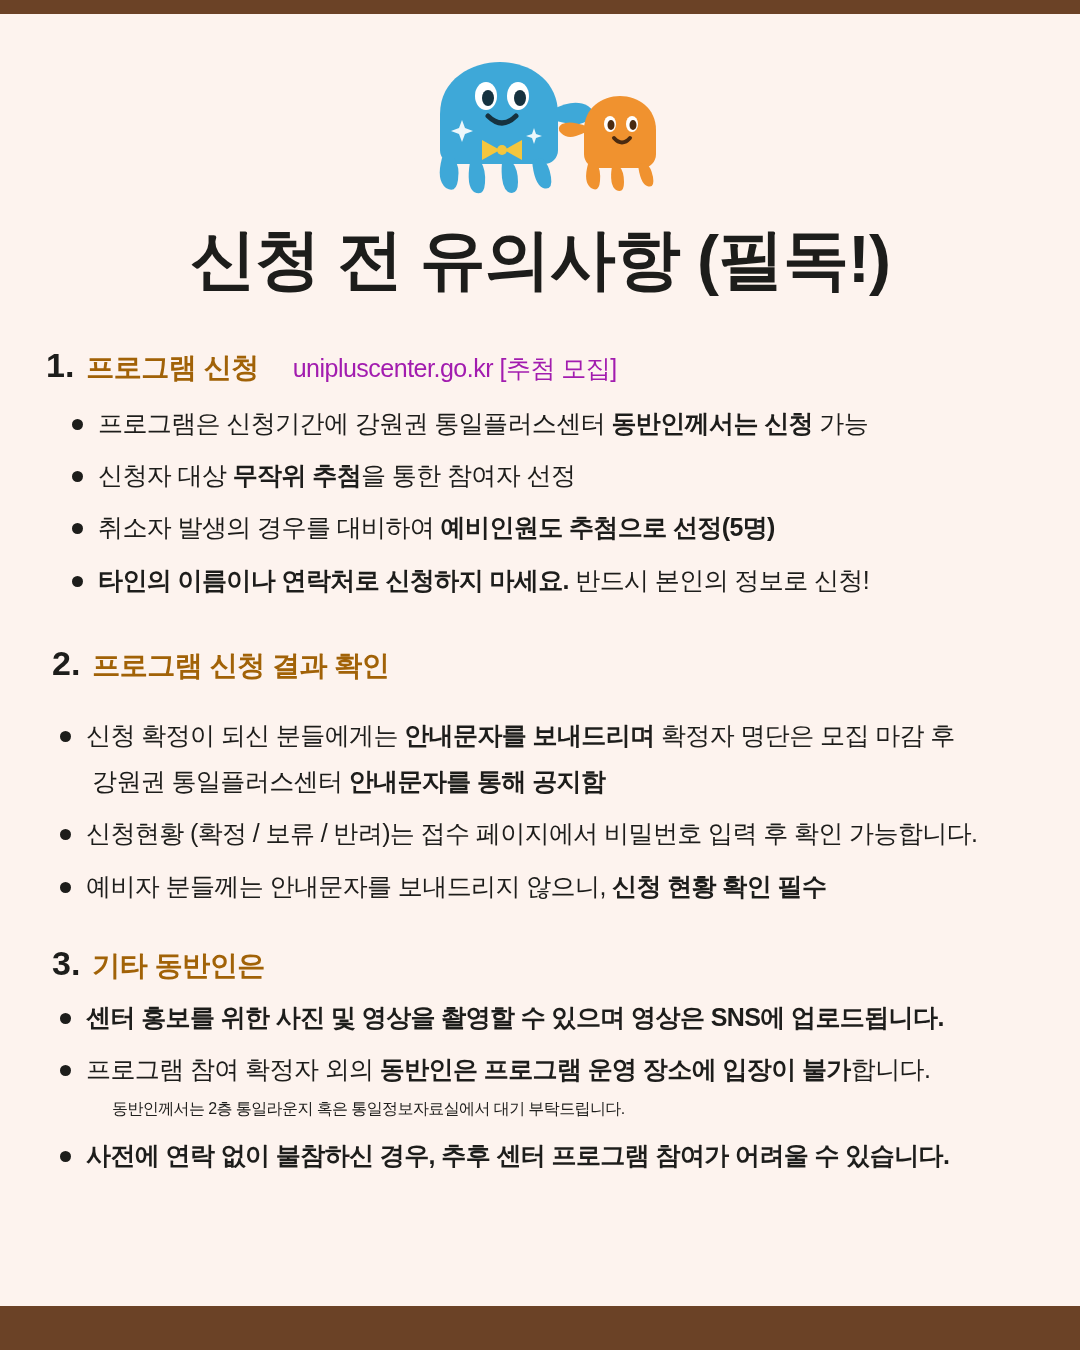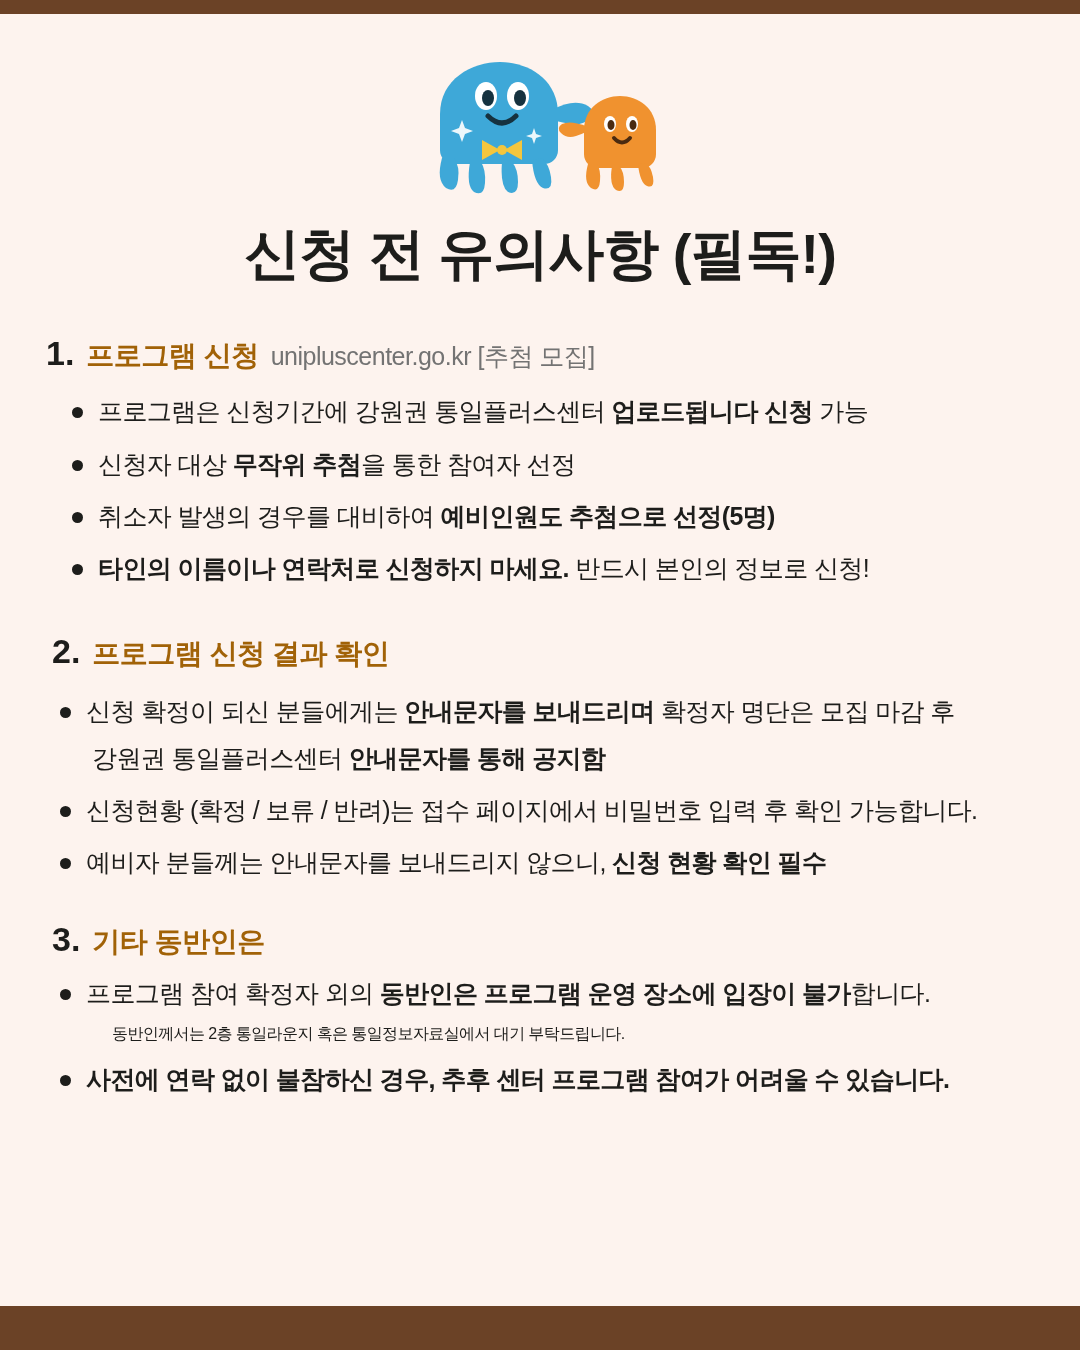--- a/index.html
+++ b/index.html
@@ -40,21 +40,21 @@
     height: 150px;
     margin-top: 40px;
     display: flex;
     align-items: flex-end;
     justify-content: center;
   }
   .mascots svg { display: block; }
 
   .title {
     text-align: center;
-    font-size: 56px;
+    font-size: 66px;
     font-weight: bold;
     color: #1d1d1b;
     letter-spacing: -1px;
     margin-top: 18px;
     line-height: 1.15;
   }
 
   .content {
     padding: 40px 46px 0 46px;
   }
@@ -71,23 +71,24 @@
     color: #1d1d1b;
   }
   .section-title {
     font-size: 28px;
     font-weight: bold;
     color: #a16207;
     letter-spacing: -0.5px;
   }
   .section-note {
     font-size: 25px;
-    color: #737373;
+    color: #a21caf;
     font-weight: normal;
     letter-spacing: -0.5px;
+    margin-left: 22px;
   }
 
   ul.bullets {
     list-style: none;
     margin: 0;
     padding: 0;
   }
   ul.bullets li {
     position: relative;
     padding-left: 40px;
@@ -121,21 +122,21 @@
     line-height: 1.45;
     color: #1d1d1b;
     letter-spacing: -0.6px;
     padding-left: 66px;
     margin: -6px 0 16px 0;
   }
   .sec1 { margin-top: 8px; }
   .sec2 { margin-top: 46px; }
   .sec3 { margin-top: 40px; }
   .sec1 ul { margin-top: 18px; }
-  .sec2 ul { margin-top: 20px; }
+  .sec2 ul { margin-top: 32px; }
   .sec3 ul { margin-top: 14px; }
   .sec2 .section-head, .sec3 .section-head { padding-left: 6px; }
 </style>
 </head>
 <body>
 
 <div class="top-bar"></div>
 
 <div class="page">
 
@@ -186,21 +187,21 @@
 
   <div class="content">
 
     <div class="sec1">
       <div class="section-head">
         <span class="section-num">1.</span>
         <span class="section-title">프로그램 신청</span>
         <span class="section-note">unipluscenter.go.kr [추첨 모집]</span>
       </div>
       <ul class="bullets indent">
-          <li><span>프로그램은 신청기간에 강원권 통일플러스센터 </span><span class="b">업로드됩니다 신청</span><span> 가능</span></li>
+          <li><span>프로그램은 신청기간에 강원권 통일플러스센터 </span><span class="b">동반인께서는 신청</span><span> 가능</span></li>
           <li><span>신청자 대상 </span><span class="b">무작위 추첨</span><span>을 통한 참여자 선정</span></li>
           <li><span>취소자 발생의 경우를 대비하여 </span><span class="b">예비인원도 추첨으로 선정(5명)</span></li>
           <li><span class="b">타인의 이름이나 연락처로 신청하지 마세요.</span><span> 반드시 본인의 정보로 신청!</span></li>
         </ul>
     </div>
 
     <div class="sec2">
       <div class="section-head">
         <span class="section-num">2.</span>
         <span class="section-title">프로그램 신청 결과 확인</span>
@@ -211,20 +212,21 @@
           <li><span>예비자 분들께는 안내문자를 보내드리지 않으니, </span><span class="b">신청 현황 확인 필수</span></li>
         </ul>
     </div>
 
     <div class="sec3">
       <div class="section-head">
         <span class="section-num">3.</span>
         <span class="section-title">기타 동반인은</span>
       </div>
       <ul class="bullets">
+          <li><span class="b">센터 홍보를 위한  사진 및 영상을 촬영할 수 있으며 영상은 SNS에 업로드됩니다.</span></li>
           <li><span>프로그램 참여 확정자 외의 </span><span class="b">동반인은 프로그램 운영 장소에 입장이 불가</span><span>합니다.</span></li>
         </ul>
       <div class="plain-indent">동반인께서는 2층 통일라운지 혹은 통일정보자료실에서 대기 부탁드립니다.</div>
       <ul class="bullets">
           <li><span class="b">사전에 연락 없이 불참하신 경우, 추후 센터 프로그램 참여가 어려울 수 있습니다.</span></li>
         </ul>
     </div>
 
   </div>
 </div>

